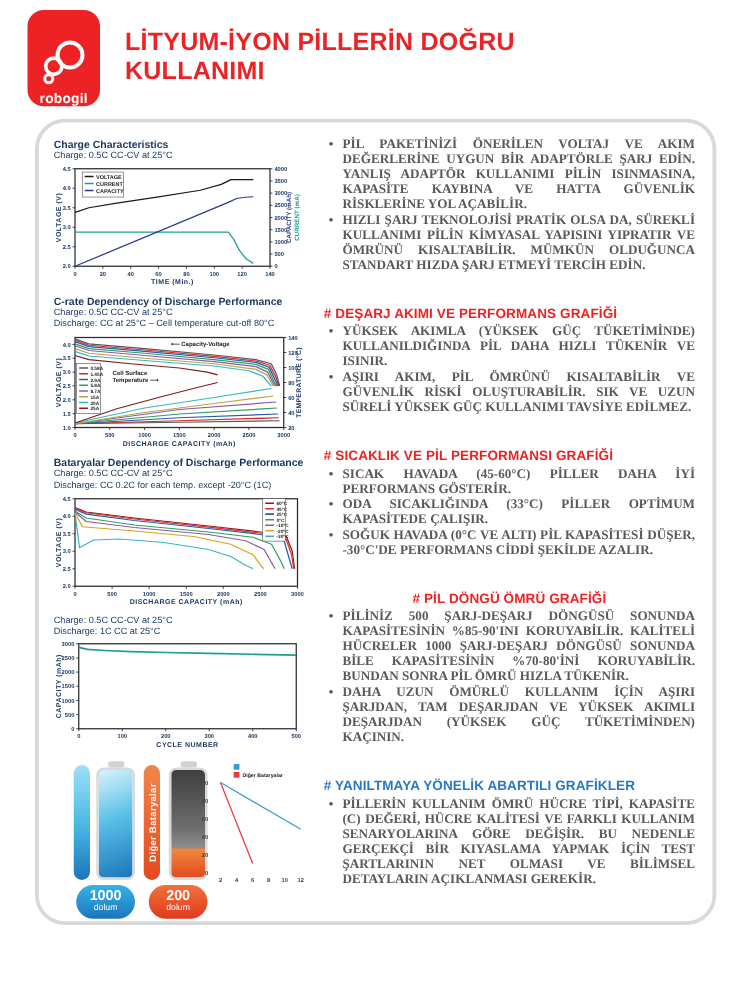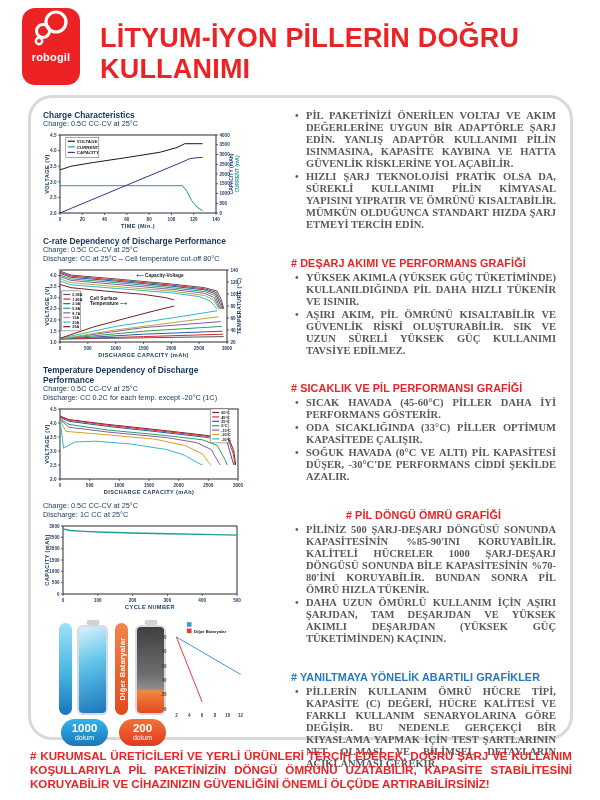--- a/index.html
+++ b/index.html
@@ -1,27 +1,27 @@
 <!DOCTYPE html>
 <html><head>
 <meta charset="utf-8">
 <style>
   html,body{margin:0;padding:0;}
   body{width:600px;height:800px;background:#fff;font-family:"Liberation Sans",sans-serif;overflow:hidden;}
   .page{position:relative;width:600px;height:800px;background:#fff;}
 
   
   .header{position:absolute;left:22px;top:8px;display:flex;align-items:flex-start;}
-  .logo{width:58px;height:77px;background:#ED2224;border-radius:13px;display:flex;flex-direction:column;align-items:center;justify-content:flex-start;}
+  .logo{width:58px;height:77px;background:#ED2224;border-radius:13px;display:flex;flex-direction:column;align-items:center;justify-content:flex-end;}
   .logo svg{display:block;}
   .logo-text{color:#fff;font-size:11px;font-weight:bold;margin-top:1px;letter-spacing:.2px;}
-  .title{margin-left:20px;padding-top:15px;color:#ED2224;font-weight:bold;font-size:27px;line-height:1.14;letter-spacing:.2px;}
-
-  
-  .card{position:absolute;left:28px;top:95px;width:545px;height:645px;border:3px solid #D9D9D9;border-radius:24px;box-sizing:border-box;display:flex;padding:12px 6px 6px 12px;background:#fff;gap:32px;}
+  .title{margin-left:20px;padding-top:15px;color:#ED2224;font-weight:bold;font-size:20px;line-height:1.14;letter-spacing:.2px;}
+
+  
+  .card{position:absolute;left:28px;top:95px;width:545px;height:645px;border:3px solid #D9D9D9;border-radius:24px;box-sizing:border-box;display:flex;padding:12px 6px 6px 12px;background:#fff;}
   .left-col{width:206px;flex:none;}
   .right-col{flex:1;padding:0 8px 0 10px;min-width:0;}
 
   
   .chart-block{margin-bottom:7px;}
   .c-title{font-size:8.4px;font-weight:bold;color:#17365D;line-height:1.2;}
   .c-sub{font-size:7.3px;color:#17365D;line-height:1.22;}
   .chart-canvas{line-height:0;margin-top:2px;}
 
   
@@ -229,21 +229,21 @@
               <text x="29.34" y="57.78" font-size="3.8" font-weight="bold" fill="#222">20A</text>
               <line x1="20.34" y1="60.67999999999999" x2="27.34" y2="60.67999999999999" stroke="#7a1f1f" stroke-width="1.2"></line>
               <text x="29.34" y="62.379999999999995" font-size="3.8" font-weight="bold" fill="#222">25A</text>
               <text x="93.82000000000001" y="11.2" font-size="4.8" font-weight="bold" fill="#222">⟵ Capacity-Voltage</text>
               <text x="47.06" y="34.239999999999995" font-size="4.8" font-weight="bold" fill="#222">Cell Surface</text>
               <text x="47.06" y="39.44" font-size="4.8" font-weight="bold" fill="#222">Temperature ⟶</text>
             </svg></div>
       </div>
 
       <div class="chart-block">
-        <div class="c-title">Temperature Dependency of Discharge Performance</div>
+        <div class="c-title">Bataryalar Dependency of Discharge Performance</div>
         <div class="c-sub">Charge: 0.5C CC-CV at 25°C</div>
         <div class="c-sub">Discharge: CC 0.2C for each temp. except -20°C (1C)</div>
         <div class="chart-canvas"><svg width="200" height="90" viewBox="0 0 200 90" font-family="Liberation Sans, sans-serif">
               <rect x="17" y="4" width="178" height="70" fill="none" stroke="#2b2b2b" stroke-width="1"></rect>
               <line x1="17" y1="74" x2="17" y2="76" stroke="#2b2b2b" stroke-width=".7"></line>
               <text x="17" y="81.5" font-size="4.6" font-weight="bold" fill="#17365d" text-anchor="middle">0</text>
               <line x1="46.666666666666664" y1="74" x2="46.666666666666664" y2="76" stroke="#2b2b2b" stroke-width=".7"></line>
               <text x="46.666666666666664" y="81.5" font-size="4.6" font-weight="bold" fill="#17365d" text-anchor="middle">500</text>
               <line x1="76.33333333333333" y1="74" x2="76.33333333333333" y2="76" stroke="#2b2b2b" stroke-width=".7"></line>
               <text x="76.33333333333333" y="81.5" font-size="4.6" font-weight="bold" fill="#17365d" text-anchor="middle">1000</text>
@@ -402,15 +402,14 @@
       <div class="section">
         <h3 style="color: rgb(39, 120, 196);">#  YANILTMAYA YÖNELİK ABARTILI GRAFİKLER</h3>
         <ul>
             <li>PİLLERİN KULLANIM ÖMRÜ HÜCRE TİPİ, KAPASİTE (C) DEĞERİ, HÜCRE KALİTESİ VE FARKLI KULLANIM SENARYOLARINA GÖRE DEĞİŞİR. BU NEDENLE GERÇEKÇİ BİR KIYASLAMA YAPMAK İÇİN TEST ŞARTLARININ NET OLMASI VE BİLİMSEL DETAYLARIN AÇIKLANMASI GEREKİR.</li>
           </ul>
       </div>
     </div>
 
   </div>
 
-  <div class="footer"># KURUMSAL ÜRETİCİLERİ VE YERLİ ÜRÜNLERİ TERCİH EDEREK, DOĞRU ŞARJ VE KULLANIM KOŞULLARIYLA PİL PAKETİNİZİN DÖNGÜ ÖMRÜNÜ UZATABİLİR, KAPASİTE STABİLİTESİNİ KORUYABİLİR VE CİHAZINIZIN GÜVENLİĞİNİ ÖNEMLİ ÖLÇÜDE ARTIRABİLİRSİNİZ!</div>
 
 </div>
 
 </body></html>

